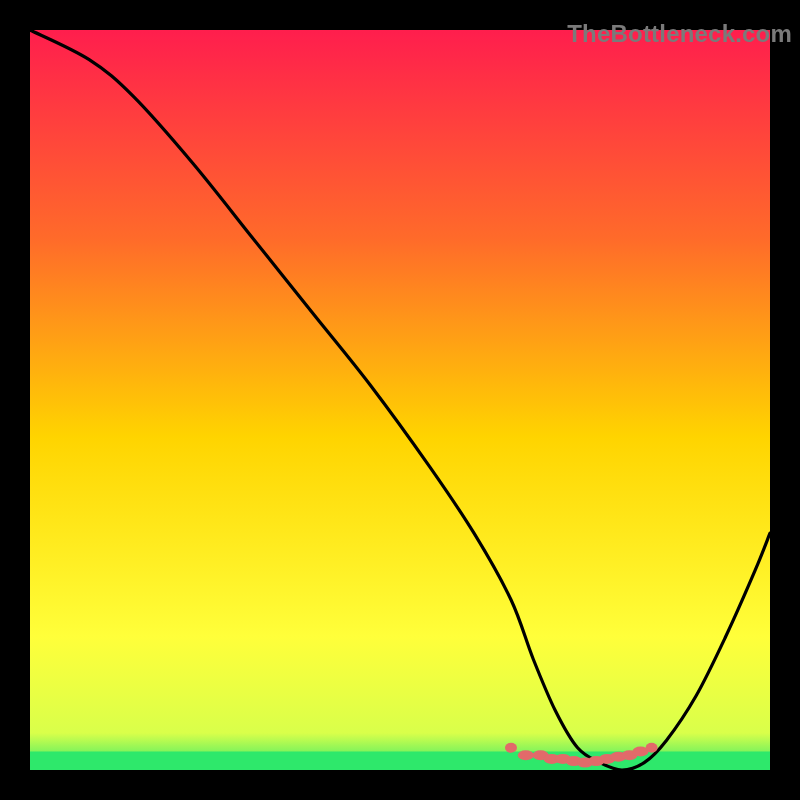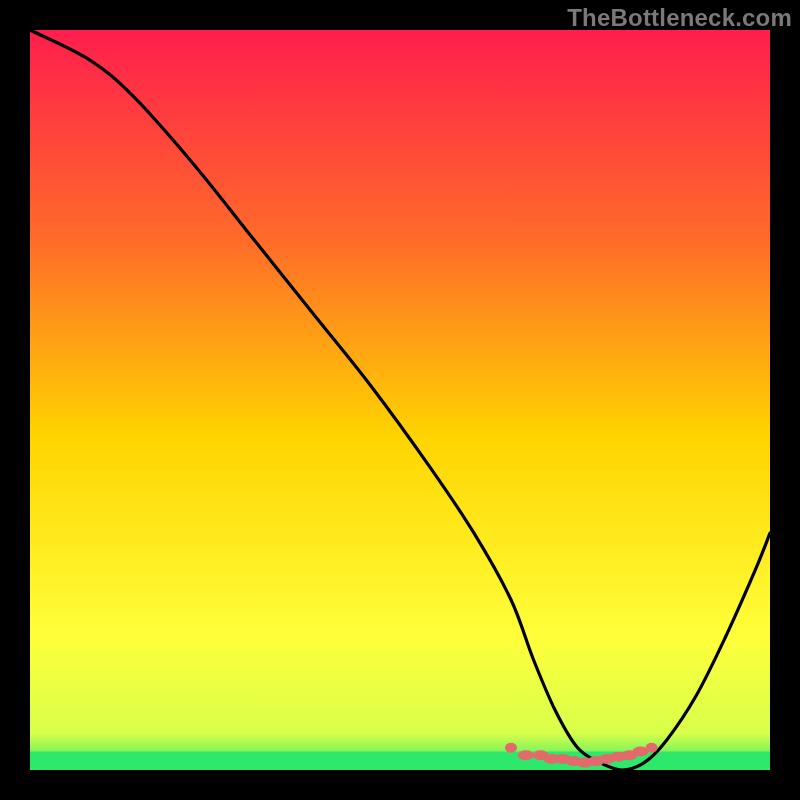--- a/index.html
+++ b/index.html
@@ -12,21 +12,21 @@
     font-family: Arial, Helvetica, sans-serif;
   }
   .stage {
     position: relative;
     width: 800px;
     height: 800px;
     background: #000;
   }
   .watermark {
     position: absolute;
-    top: 4px;
+    top: 20px;
     right: 8px;
     color: #7a7a7a;
     font-size: 24px;
     font-weight: 600;
     letter-spacing: 0.2px;
     z-index: 10;
     user-select: none;
   }
   svg {
     position: absolute;

